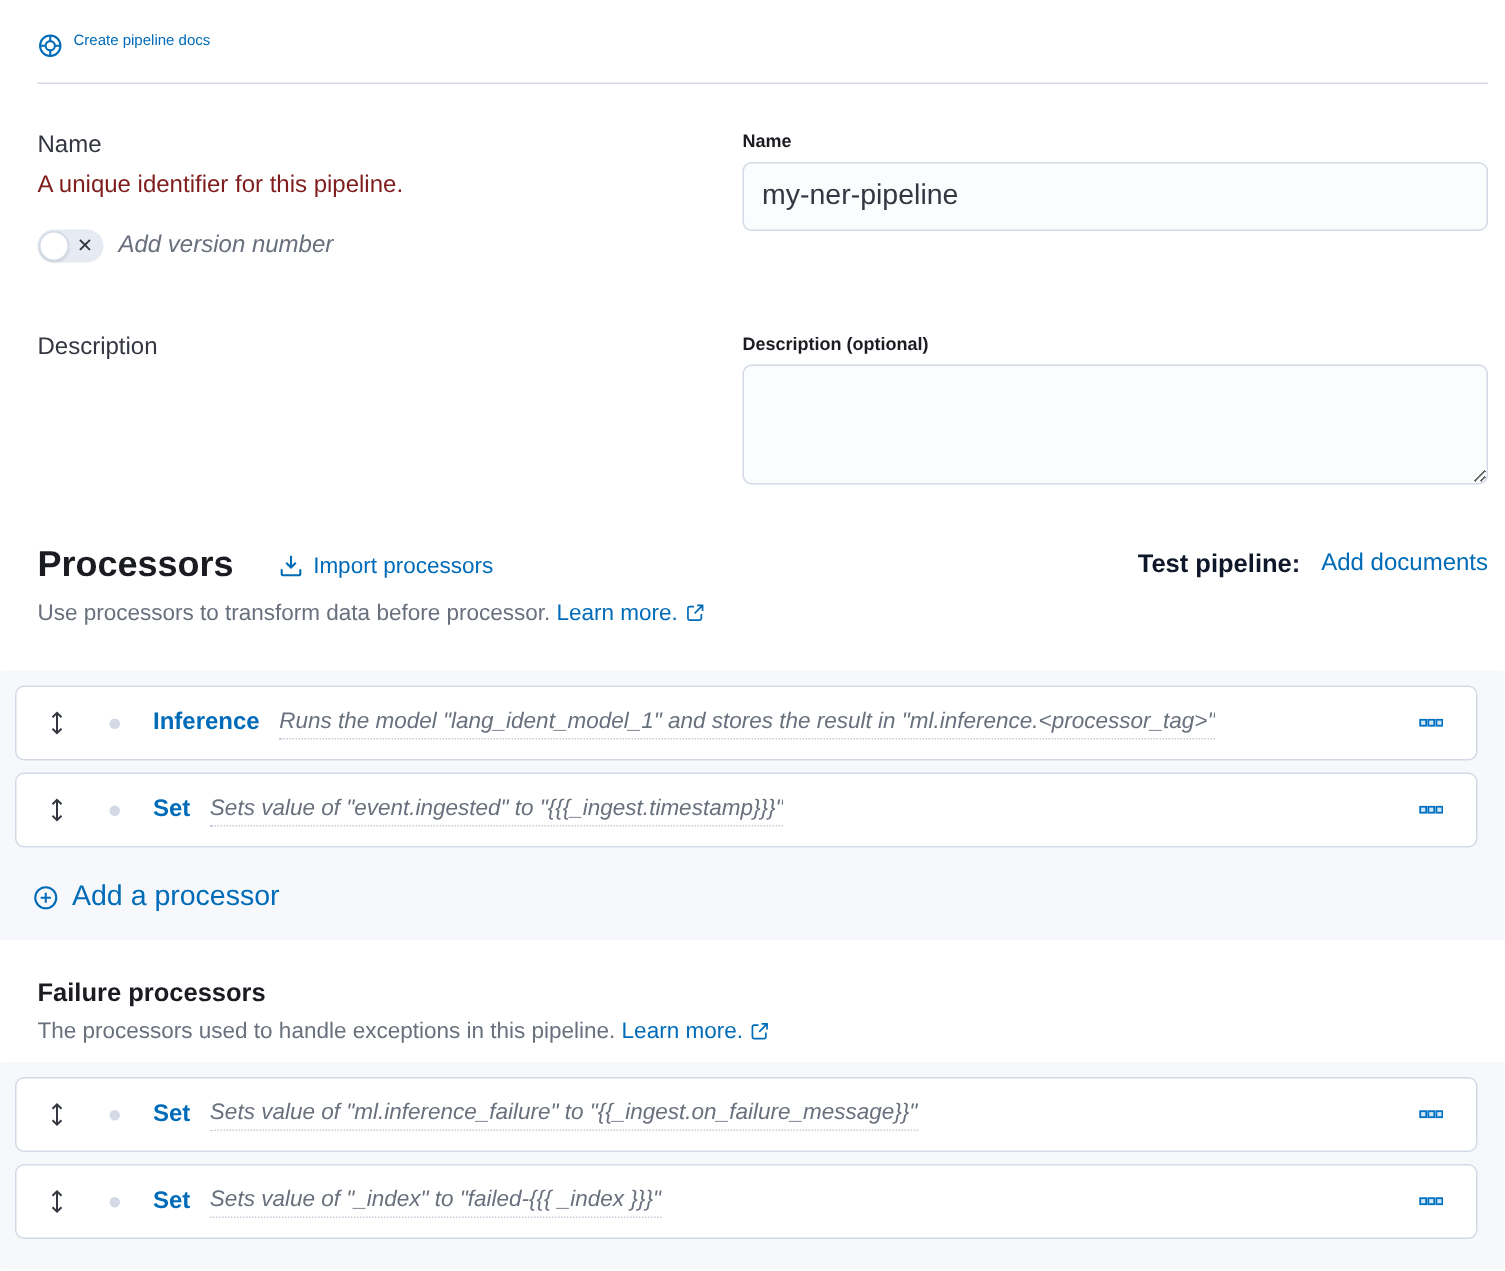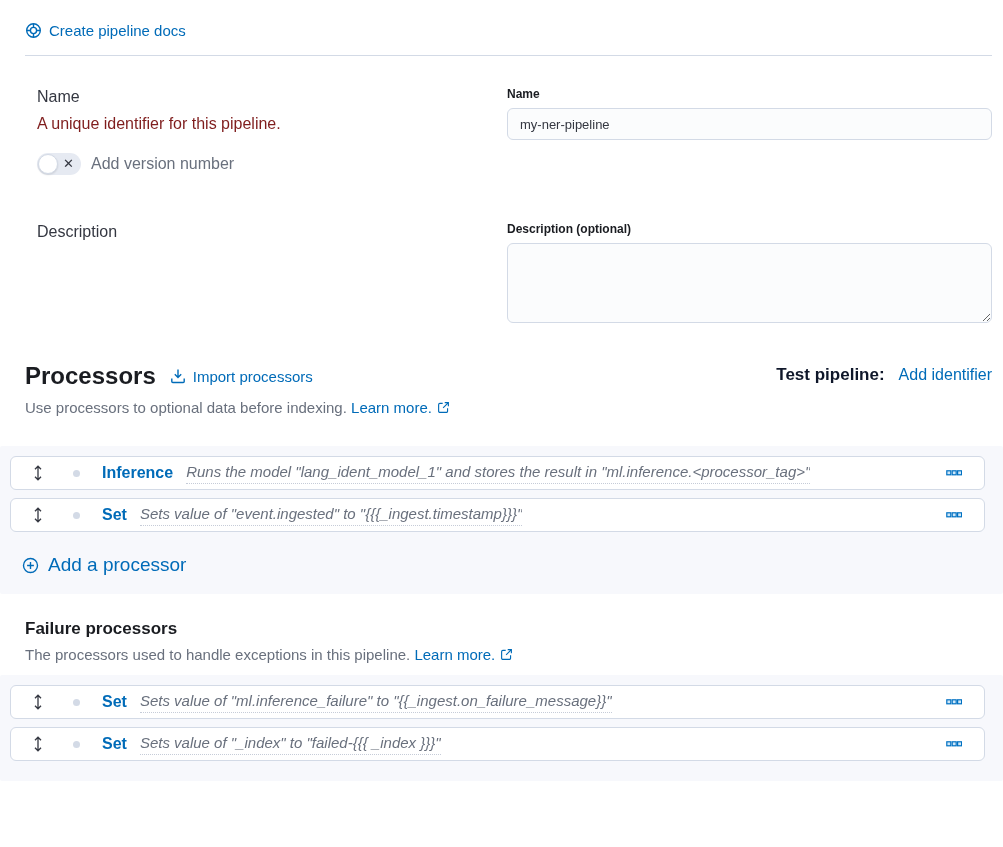--- a/index.html
+++ b/index.html
@@ -8,72 +8,72 @@
     width: 1003px; height: 847px; overflow: hidden;
     font-family: "Liberation Sans", "DejaVu Sans", sans-serif;
     color: #343741;
   }
   .page { padding: 14px 11px 0 25px; }
 
   
   .topbar { display:flex; justify-content:space-between; align-items:flex-start; }
   h1.title { font-size: 29px; line-height: 38px; font-weight: 700; color:#1a1c21; letter-spacing: -0.5px; }
   .docs-link { display:flex; align-items:flex-start; gap:7px; margin-top:8px;
-               color:#006bb8; font-size:15px; font-weight:500; text-decoration:none; cursor:pointer; }
+               color:#006bb8; font-size:10px; font-weight:500; text-decoration:none; cursor:pointer; }
   .hr { border:none; border-top:1px solid #d3dae6; margin-top:16px; }
 
   
-  .form-row { display:flex;margin-left:12px; }
+  .form-row { display:flex; }
   .form-row.first { margin-top: 30px; }
   .form-row.second { margin-top: 46px; }
   .col-left  { flex: 0 0 470px; padding-right: 25px; }
   .col-right { flex: 1; }
   .row-title { font-size:16px; font-weight:500; color:#343741; line-height:22px; }
   .row-help  { font-size:16px; color:#7f1d1d; line-height:22px; margin-top:5px; }
 
   .toggle-line { display:flex; align-items:center; gap:10px; margin-top:18px; }
   .toggle { position:relative; width:44px; height:22px; background:#e6eaf2; border-radius:11px; cursor:pointer; flex:0 0 auto; }
   .toggle .knob { position:absolute; left:1px; top:1px; width:20px; height:20px; background:#fff;
                   border:1px solid #d3dae6; border-radius:50%; box-shadow:0 1px 2px rgba(0,0,0,.12); }
   .toggle .cross { position:absolute; right:7px; top:50%; transform:translateY(-52%);
                    font-size:13px; line-height:1; color:#343741; }
-  .toggle-label { font-size:16px; color:#69707d; }
+  .toggle-label { font-size:16px; color:#69707d;font-style:italic; }
 
   .field-label { font-size:12px; font-weight:700; color:#1a1c21; line-height:16px; }
   .text-input {
-    margin-top:6px; width:100%; height:32px; padding:0 12px;
-    font-family:inherit; font-size:13px; color:#343741;
+    margin-top:6px; width:100%; height:46px; padding:0 12px;
+    font-family:inherit; font-size:19px; color:#343741;
     background:#fbfcfd; border:1px solid #d3dae6; border-radius:6px;
     box-shadow: inset 0 0 0 0 transparent;
   }
   .text-area {
     margin-top:6px; width:100%; height:80px; padding:8px 12px;
     font-family:inherit; font-size:15px; color:#343741;
     background:#fbfcfd; border:1px solid #d3dae6; border-radius:6px; resize:both;
   }
 
   
   .proc-header { display:flex; justify-content:space-between; align-items:flex-start; margin-top:34px; }
-  .proc-title-line { display:flex; align-items:center; gap:14px; }
+  .proc-title-line { display:flex; align-items:center; gap:30px; }
   h2.proc-title { font-size:24px; line-height:30px; font-weight:700; color:#1a1c21; }
   .link { color:#006bb8; font-weight:500; text-decoration:none; cursor:pointer; }
   .import-link { display:flex; align-items:center; gap:7px; font-size:15px; }
   .proc-subtitle { margin-top:6px; font-size:15px; line-height:21px; color:#69707d; }
   .learn-more { display:inline-flex; align-items:center; gap:5px; font-size:15px; }
   .test-line { display:flex; align-items:center; gap:14px; margin-top:4px; white-space:nowrap; }
   .test-label { font-size:17px; font-weight:700; color:#0f172a; }
   .add-docs { font-size:16px; font-weight:500; }
 
   
   .panel { background:#f7f8fc; border-radius:2px; margin-left:-25px; margin-right:-11px;
            padding:10px 18px 12px 10px; }
   .panel.processors { margin-top:28px; }
   .panel.failures   { margin-top:10px; }
   .proc-row {
-    display:flex; align-items:center; height:34px; padding:0 18px 0 20px;
+    display:flex; align-items:center; height:50px; padding:0 18px 0 20px;
     background:#fff; border:1px solid #d3dae6; border-radius:6px; margin-bottom:8px;
   }
   .drag { display:flex; align-items:center; cursor:grab; }
   .dot { width:7px; height:7px; border-radius:50%; background:#d3dae6; margin-left:28px; flex:0 0 auto; }
   .proc-name { font-size:16px; font-weight:700; color:#006bb8; margin-left:22px; text-decoration:none; cursor:pointer; white-space:nowrap; }
   .proc-desc { font-style:italic; font-size:15px; color:#69707d; margin-left:13px;
                border-bottom:1px dotted #c6ccd8; padding-bottom:3px; cursor:pointer;
                white-space:nowrap; overflow:hidden; text-overflow:ellipsis; }
   .menu-btn { margin-left:auto; background:none; border:none; cursor:pointer; padding:4px; display:flex; }
   .add-proc { display:inline-flex; align-items:center; gap:9px; margin:14px 0 6px 12px;
@@ -140,35 +140,35 @@
           <span>
             <svg width="16" height="16" viewBox="0 0 16 16" fill="none" stroke="#006bb8" stroke-width="1.4">
               <path d="M8 1.5v7.5M4.8 6.2L8 9.4l3.2-3.2"></path>
               <path d="M1.8 10.5v3a1 1 0 0 0 1 1h10.4a1 1 0 0 0 1-1v-3"></path>
             </svg>
           </span>
           <span>Import processors</span>
         </a>
       </div>
       <div class="proc-subtitle">
-        <span>Use processors to optional data before indexing.</span>
+        <span>Use processors to transform data before processor.</span>
         <a class="link learn-more">
           <span>Learn more.</span>
           <span>
             <svg width="13" height="13" viewBox="0 0 16 16" fill="none" stroke="#006bb8" stroke-width="1.4">
               <path d="M7 3H3.5A1.5 1.5 0 0 0 2 4.5v8A1.5 1.5 0 0 0 3.5 14h8a1.5 1.5 0 0 0 1.5-1.5V9"></path>
               <path d="M9.5 2H14v4.5M14 2L7.5 8.5"></path>
             </svg>
           </span>
         </a>
       </div>
     </div>
     <div class="test-line">
       <span class="test-label">Test pipeline:</span>
-      <a class="link add-docs">Add identifier</a>
+      <a class="link add-docs">Add documents</a>
     </div>
   </div>
 
   <div class="panel processors">
 
     <div class="proc-row">
       <span class="drag">
         <svg width="14" height="18" viewBox="0 0 14 18" fill="none" stroke="#343741" stroke-width="1.3">
           <path d="M7 2.2v13.6M4 5.2l3-3 3 3M4 12.8l3 3 3-3"></path>
         </svg>

